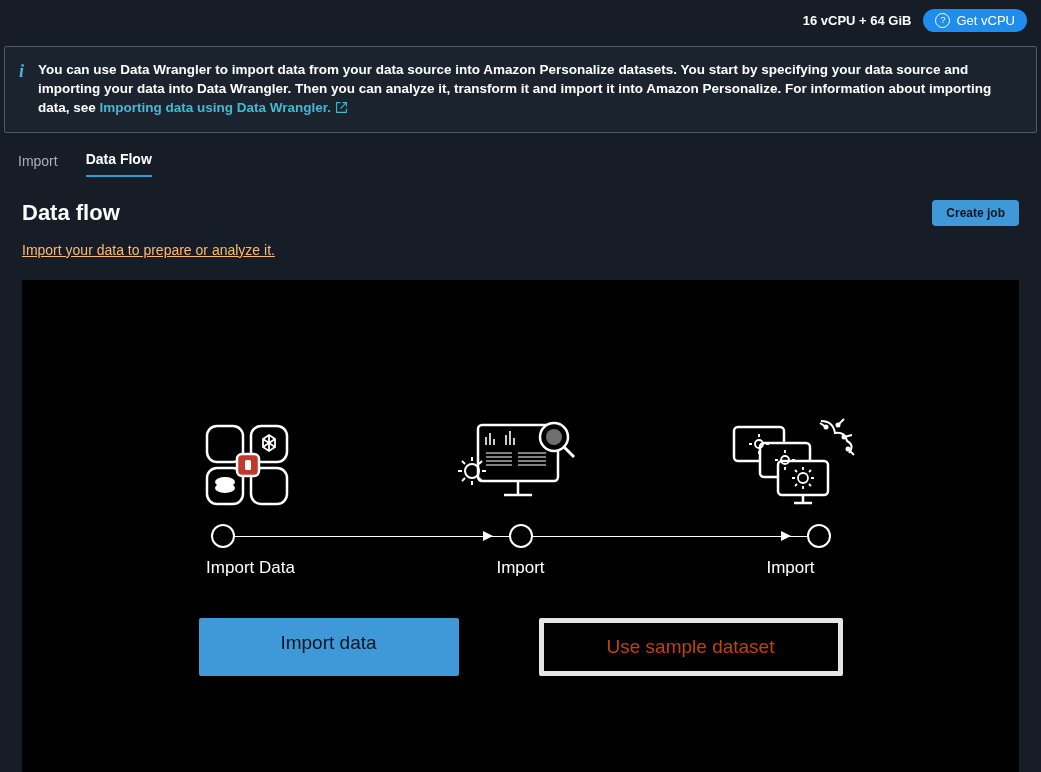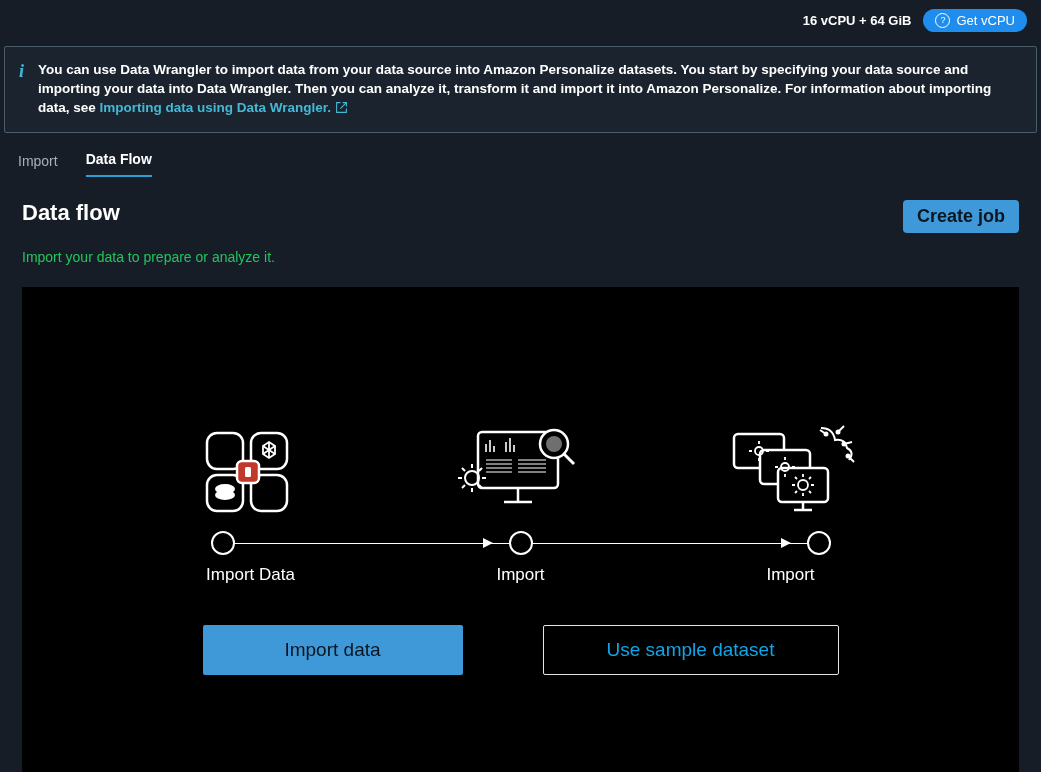--- a/index.html
+++ b/index.html
@@ -105,29 +105,30 @@
     padding: 22px 22px 0 22px;
   }
   .page-title {
     font-size: 22px;
     color: #fff;
     font-weight: 700;
     margin: 0;
   }
   .page-subtitle {
     font-size: 14px;
-    color: #22c55e;
-    margin-top: 23px;
+    color: #fdba74;
+    margin-top: 16px;
+    text-decoration: underline;
   }
   .create-job {
     background: #3f99d8;
     color: #0b1620;
     border-radius: 4px;
     padding: 6px 14px;
-    font-size: 18px;
+    font-size: 12px;
     font-weight: 600;
     cursor: pointer;
   }
 
   .canvas {
     margin: 22px;
     background: #000;
     height: 508px;
     position: relative;
   }
@@ -209,22 +210,22 @@
     color: #0b1620;
     font-size: 19px;
     font-weight: 500;
     padding: 14px 0;
     width: 260px;
     text-align: center;
     border-radius: 2px;
     cursor: pointer;
   }
   .secondary-btn {
-    border: 1px solid #e5e5e5;
-    color: #0ea5e9;
+    border: 5px solid #e5e5e5;
+    color: #c2410c;
     font-size: 19px;
     font-weight: 500;
     padding: 13px 17px;
     width: 260px;
     text-align: center;
     border-radius: 2px;
     cursor: pointer;
   }
 
   

